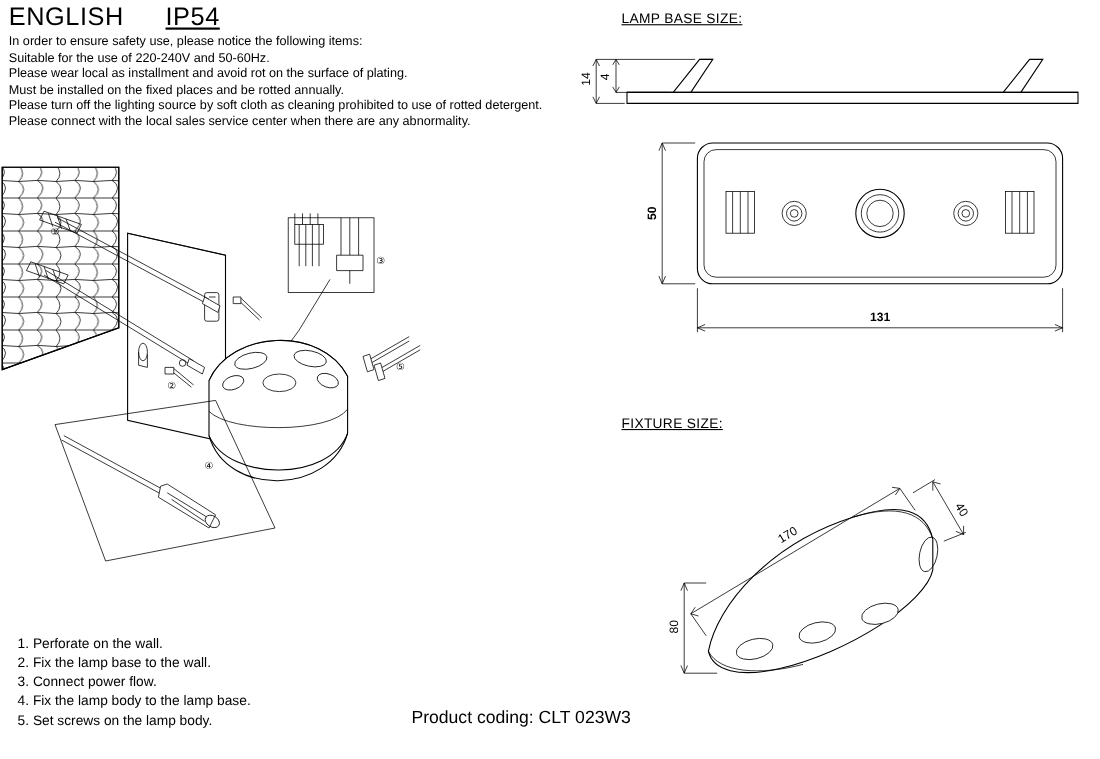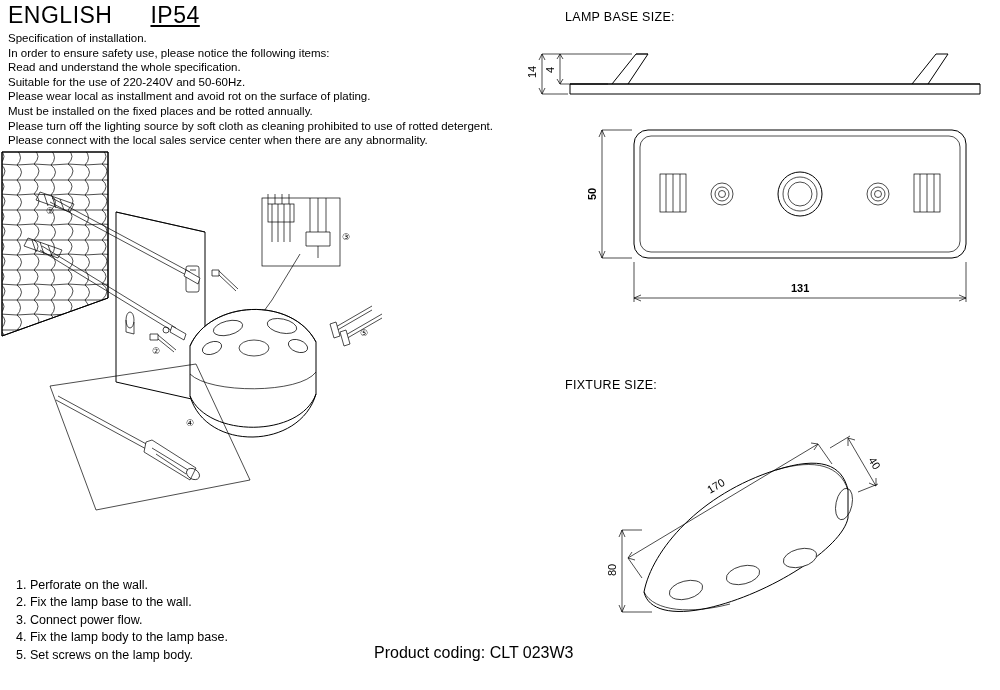--- a/index.html
+++ b/index.html
@@ -42,20 +42,21 @@
     left: 16px; top: 577px;
     font-size: 12.5px;
     line-height: 17.4px;
   }
   #steps-block div { white-space: nowrap; }
 
   
   .section-caption {
     font-size: 12.5px;
     letter-spacing: 0.3px;
+    text-decoration: underline;
   }
   #lamp-base-caption { left: 565px; top: 10px; }
   #fixture-caption  { left: 565px; top: 378px; }
 
   
   #product-coding {
     left: 374px; top: 644px;
     font-size: 16px;
   }
 
@@ -70,23 +71,21 @@
   .callout { font-family: "Liberation Sans", sans-serif; font-size: 9px; fill: #000; }
 </style>
 </head>
 <body>
 
 <div class="abs" id="header-title">
   <span>ENGLISH</span><span class="ip">IP54</span>
 </div>
 
 <div class="abs" id="spec-block">
-  <div>Specification of installation.</div>
   <div>In order to ensure safety use, please notice the following items:</div>
-  <div>Read and understand the whole specification.</div>
   <div>Suitable for the use of 220-240V and 50-60Hz.</div>
   <div>Please wear local as installment and avoid rot on the surface of plating.</div>
   <div>Must be installed on the fixed places and be rotted annually.</div>
   <div>Please turn off the lighting source by soft cloth as cleaning prohibited to use of rotted detergent.</div>
   <div>Please connect with the local sales service center when there are any abnormality.</div>
 </div>
 
 <div class="abs" id="steps-block">
   <div>1. Perforate on the wall.</div>
   <div>2. Fix the lamp base to the wall.</div>

